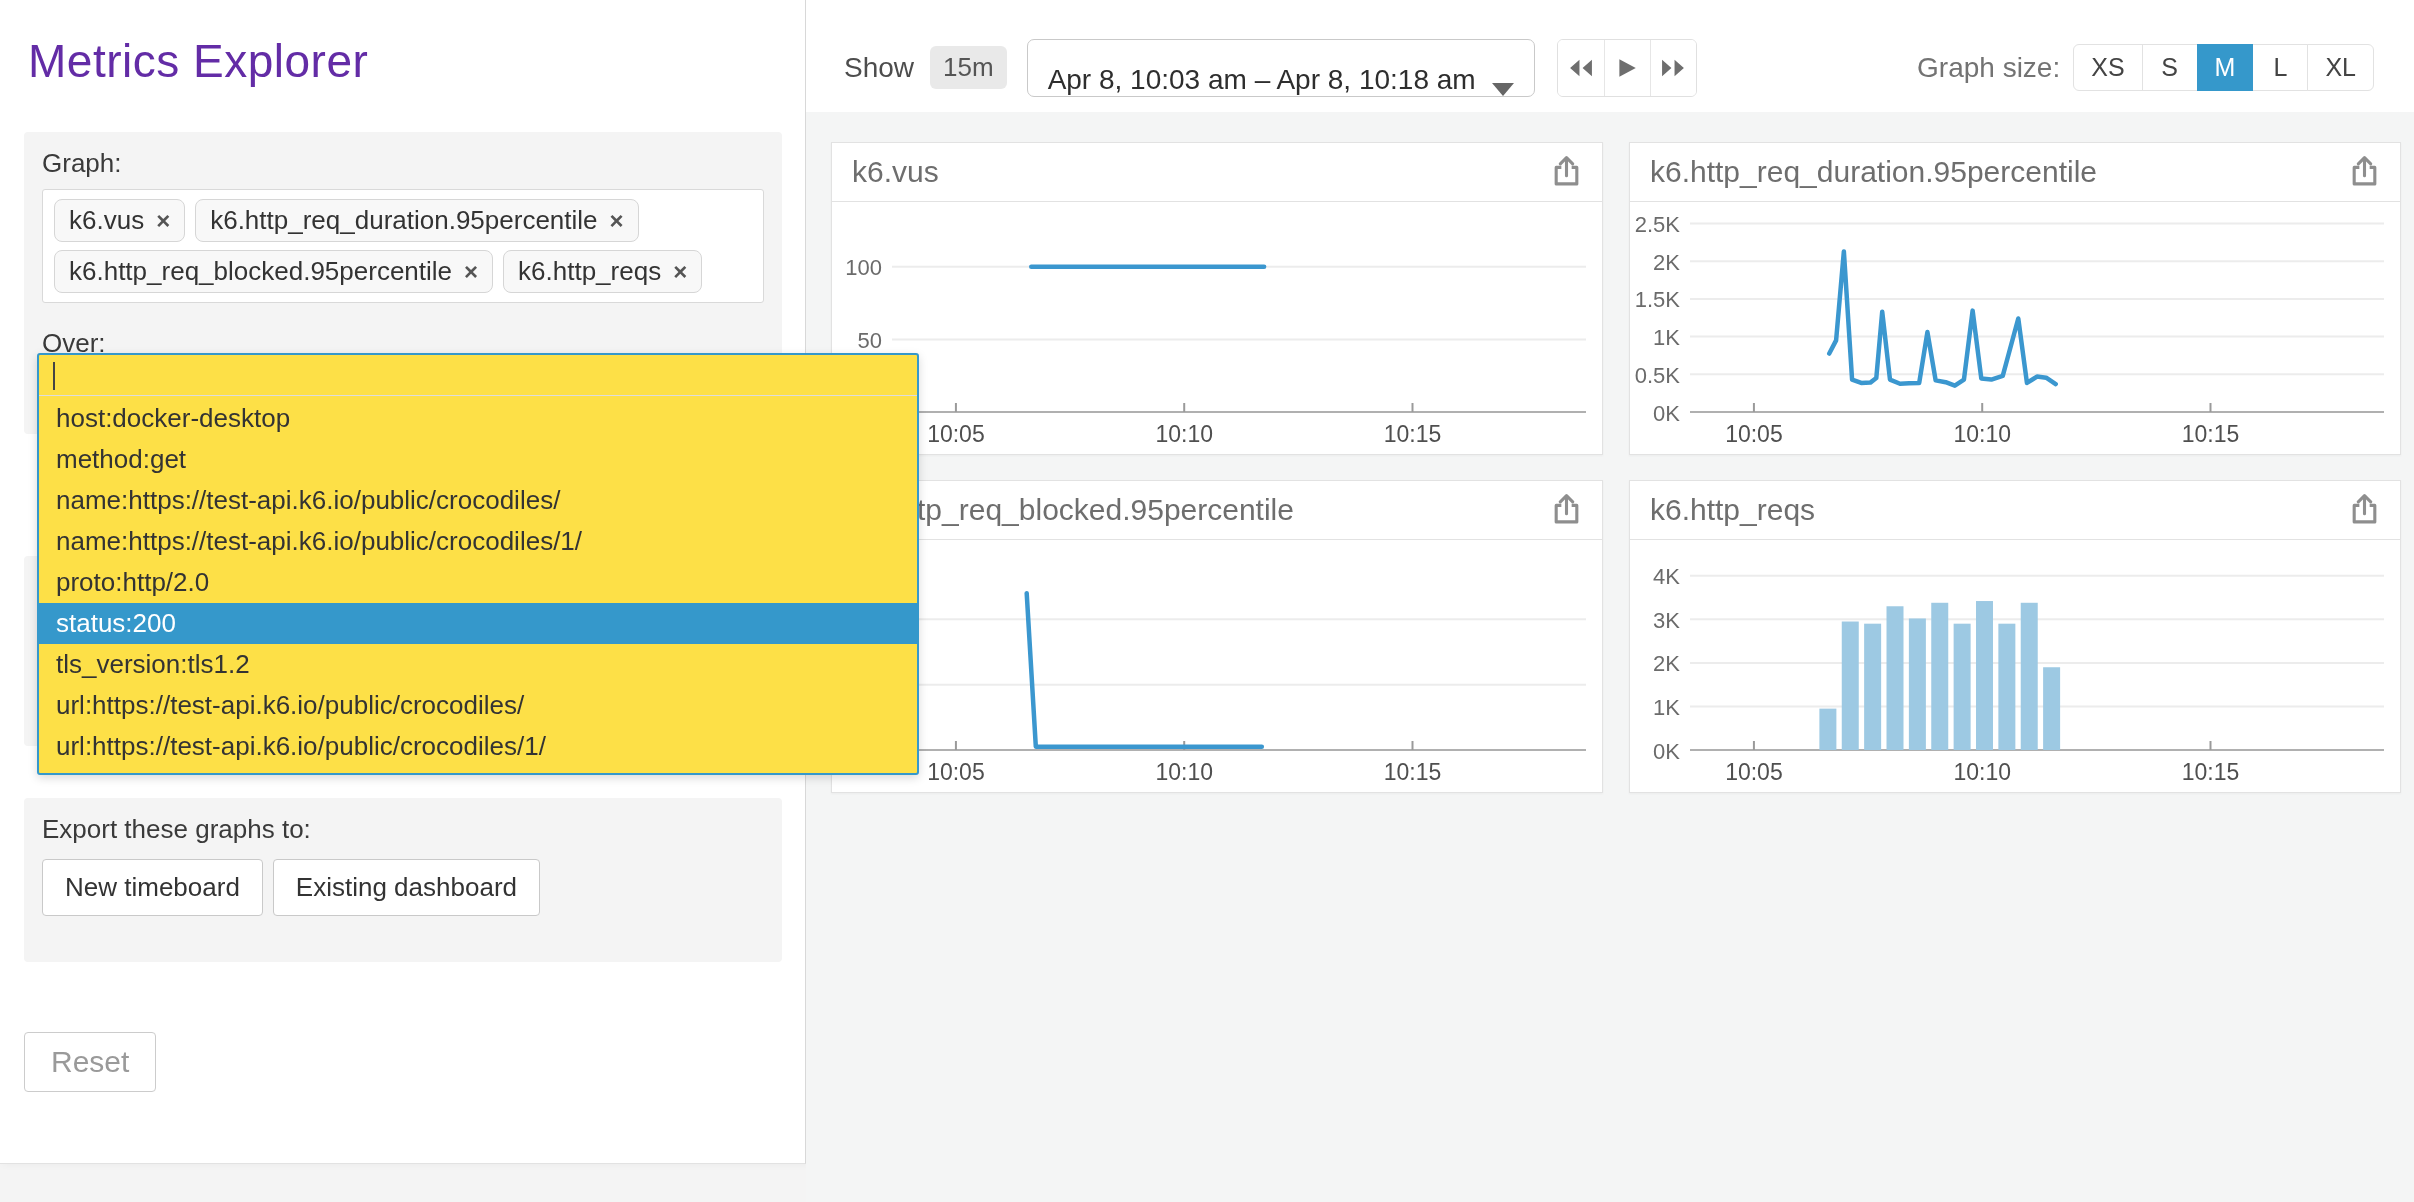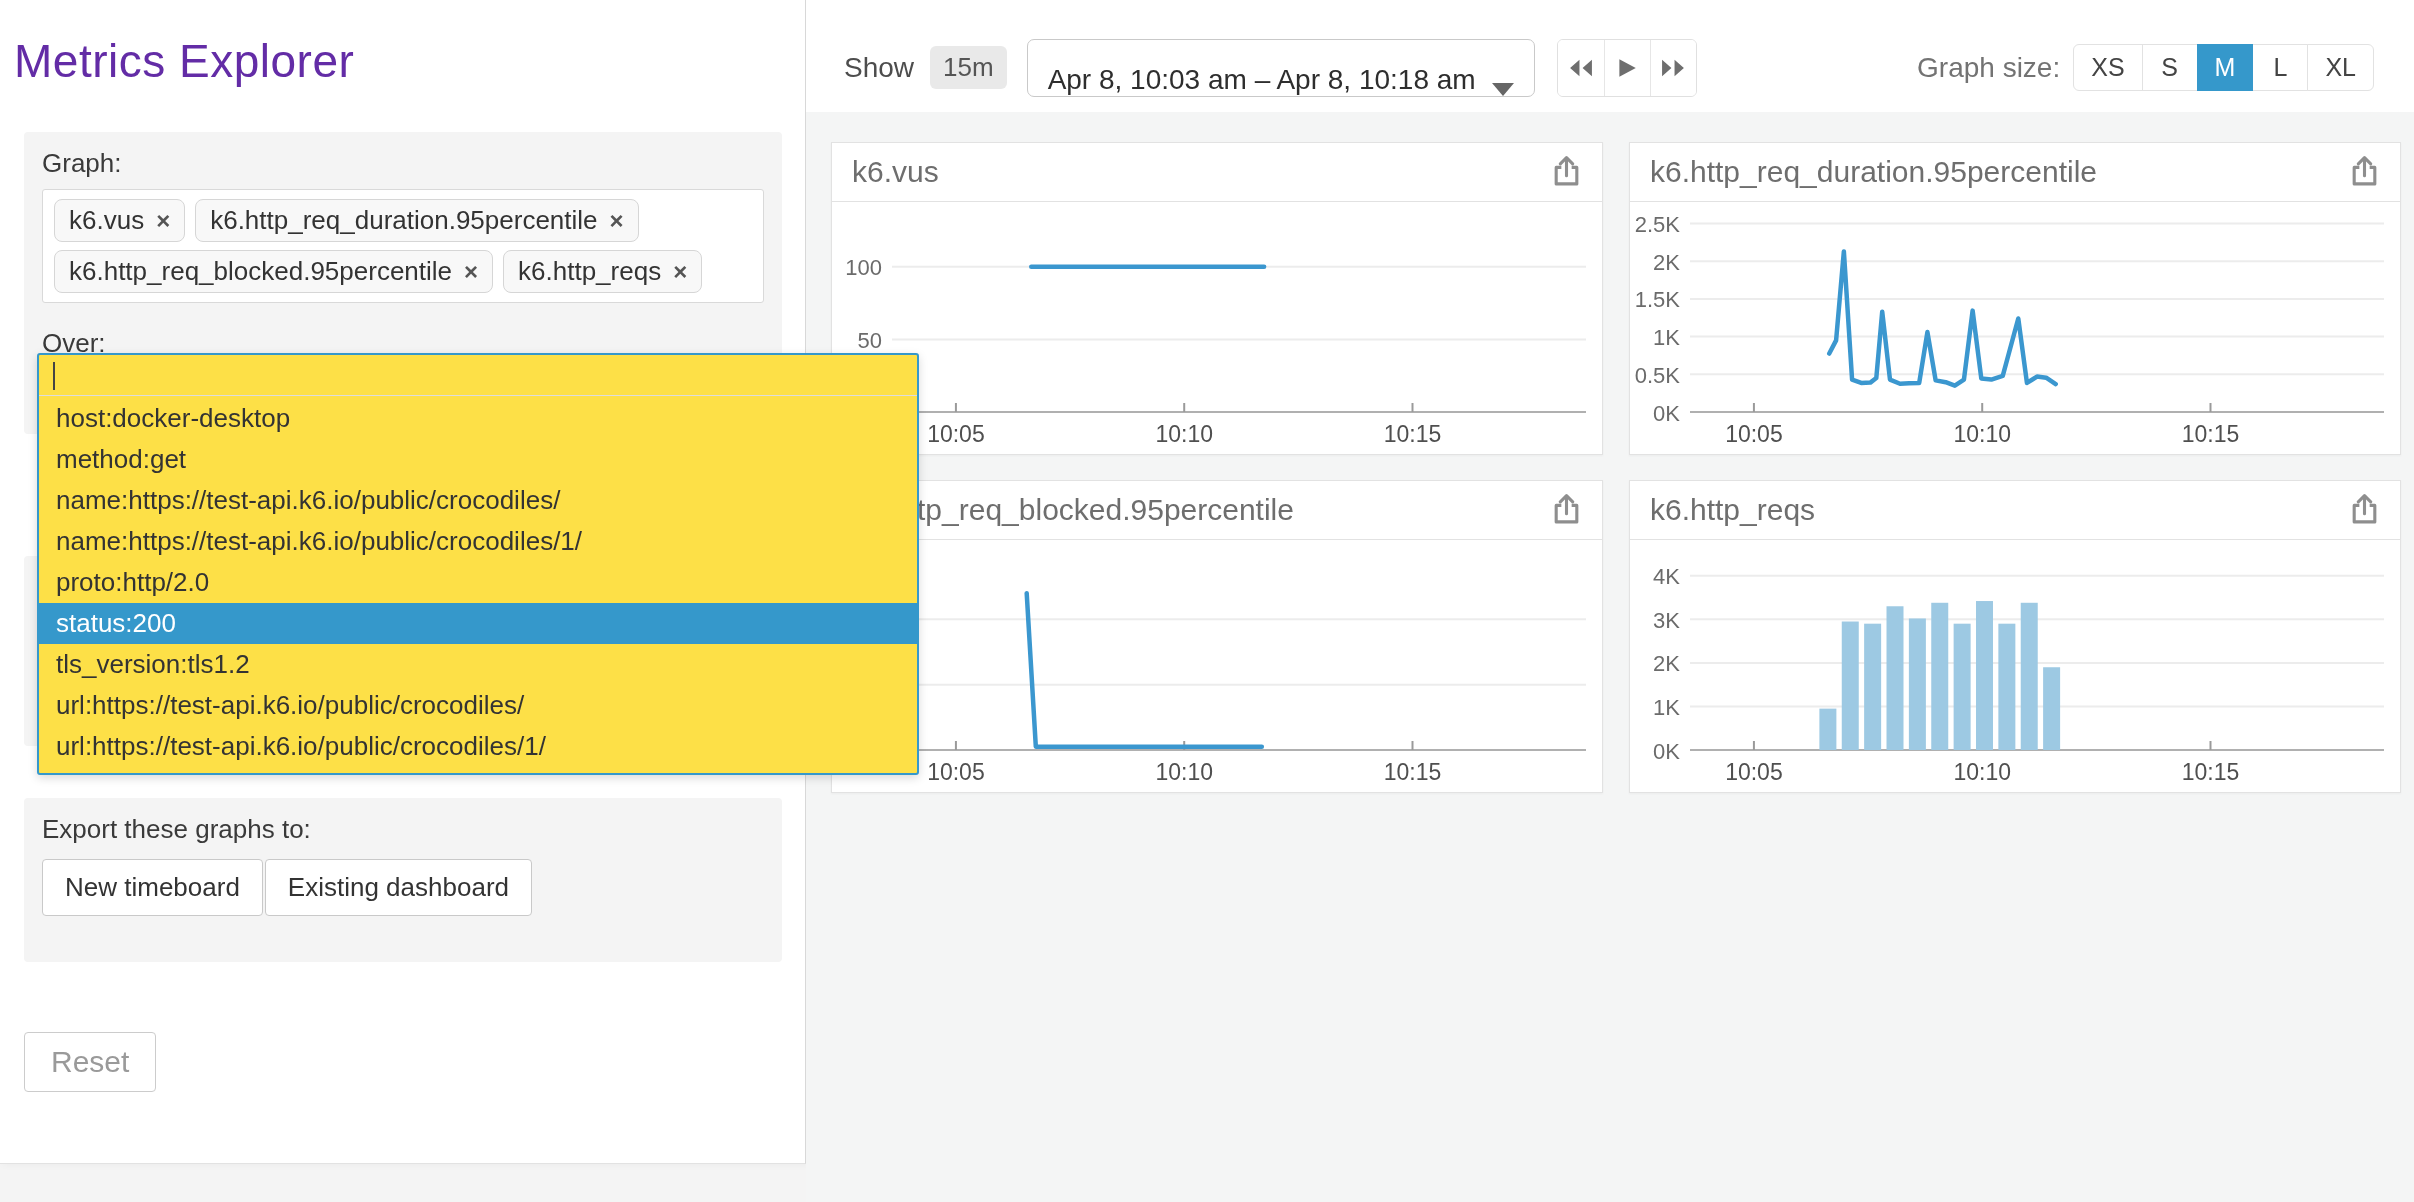--- a/index.html
+++ b/index.html
@@ -9,37 +9,37 @@
     --purple:#632ca6;
   }
   *{box-sizing:border-box;margin:0;padding:0;font-family:"Liberation Sans","DejaVu Sans",sans-serif;}
   html,body{width:2414px;height:1202px;}
   body{position:relative;overflow:hidden;background:#f4f4f4;}
 
   
   .sidebar{position:absolute;left:0;top:0;width:806px;height:1164px;background:#fff;
            border-right:1px solid #d8d8d8;border-bottom:1px solid #e2e2e2;
            box-shadow:3px 0 8px rgba(0,0,0,.05);}
-  .sb-title{position:absolute;left:14px;top:34px;font-size:46px;font-weight:400;color:var(--purple);letter-spacing:.5px;}
+  .sb-title{position:absolute;left:28px;top:34px;font-size:46px;font-weight:400;color:var(--purple);letter-spacing:.5px;}
   .panel{position:absolute;left:24px;width:758px;background:#f4f4f4;border-radius:4px;padding:16px 18px;}
   .panel-label{font-size:26px;color:#3a3a3a;margin-bottom:10px;}
   .graph-panel{top:132px;}
   .tag-box{background:#fff;border:1px solid #d9d9d9;border-radius:3px;padding:5px 6px;display:flex;flex-wrap:wrap;}
   .tag{display:inline-flex;align-items:center;gap:12px;background:#f8f8f8;border:1px solid #d6d6d6;
        border-radius:8px;padding:5px 14px;margin:4px 5px;font-size:26px;color:#333;white-space:nowrap;}
   .tag .x{color:#555;font-size:24px;font-weight:bold;cursor:pointer;line-height:1;}
   .chk-row{display:flex;align-items:center;gap:14px;margin:16px 0 2px 2px;}
   .checkbox{width:27px;height:27px;border:1px solid #9c9c9c;border-radius:4px;background:#f2f2f2;
             display:flex;align-items:center;justify-content:center;font-size:22px;color:#333;}
   .chk-label{font-size:26px;color:#3a3a3a;}
   .over-panel{top:312px;height:122px;}
   .ghost-panel{top:556px;height:190px;}
   .ghost-white{margin-top:30px;height:88px;background:#fff;border:1px solid #ddd;border-radius:3px;}
   .export-panel{top:798px;height:164px;}
-  .btn-row{display:flex;gap:2px;margin-top:14px;}
+  .btn-row{display:flex;gap:10px;margin-top:14px;}
   .btn{background:#fff;border:1px solid #c9c9c9;border-radius:4px;padding:12px 22px;font-size:26px;color:#333;cursor:pointer;}
   .reset-btn{position:absolute;left:24px;top:1032px;background:#fff;border:1px solid #ccc;border-radius:4px;
              padding:12px 26px;font-size:30px;color:#9a9a9a;cursor:pointer;}
 
   
   .dropdown{position:absolute;left:37px;top:353px;width:882px;z-index:50;background:#fde047;
             border:2px solid var(--accent);border-radius:3px;box-shadow:0 3px 10px rgba(0,0,0,.15);}
   .dd-input{height:41px;border-bottom:1px solid #ddd;position:relative;}
   .dd-cursor{position:absolute;left:14px;top:7px;width:2px;height:28px;background:#444;}
   .dd-list{padding:2px 0 6px 0;}

